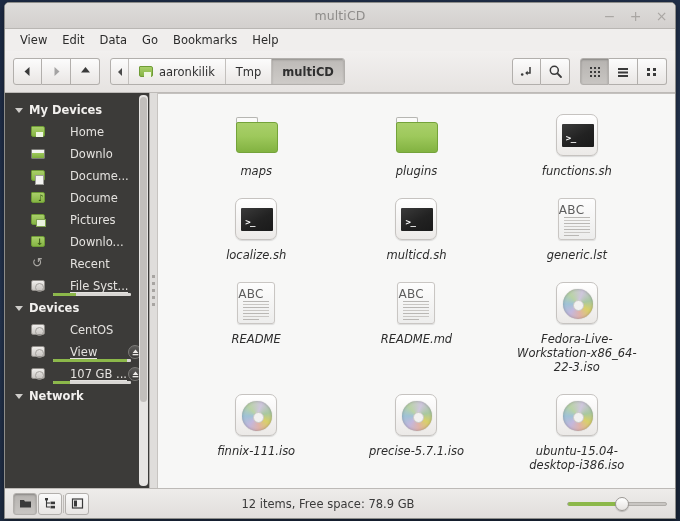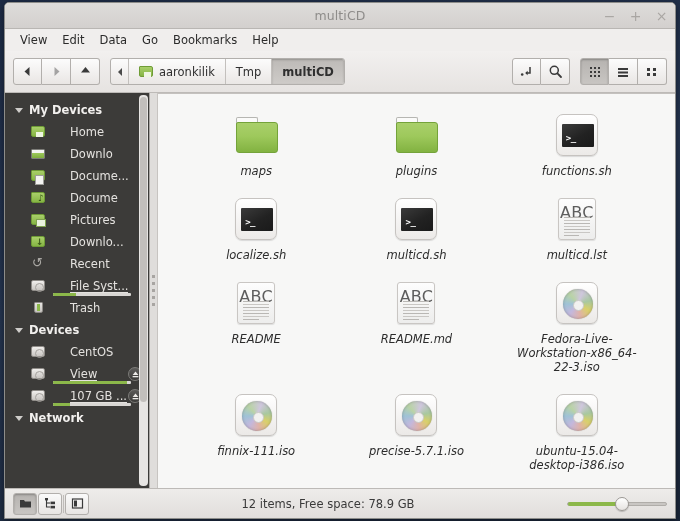--- a/index.html
+++ b/index.html
@@ -316,22 +316,21 @@
     border: 1px solid #c9c6c3;
     border-radius: 3px;
     width: 38px; height: 42px;
     margin: 2px 4px;
     position: relative;
     box-shadow: 0 1px 1px rgba(0,0,0,.10);
   }
   .txt-abc {
     position: absolute;
     top: 4px; left: 0; right: 0;
-    text-align: center;
-    font-size: 16px;
+    font-size: 12px;
     color: #5d5d5d;
     letter-spacing: .3px;
   }
   .txt-lines {
     position: absolute;
     left: 5px; right: 5px; top: 18px;
     display: flex; flex-direction: column; gap: 2px;
   }
   .txt-lines i { display: block; height: 1px; background: #b9b7b4; }
   .txt-lines i:nth-child(2n) { background: #c9c7c4; }
@@ -700,26 +699,20 @@
         </div>
         <div class="sb-item">
           <span class="mini">
               <span class="mini-disk"></span>
             </span>
           <span class="sb-label underline-name">File Syst...</span>
           <span class="usage">
               <i style="width:30%"></i>
             </span>
         </div>
-        <div class="sb-item">
-          <span class="mini">
-              <span class="mini-trash"></span>
-            </span>
-          <span class="sb-label">Trash</span>
-        </div>
 
         <div class="sb-group">
           <span class="tri"></span>
           <span>Devices</span>
         </div>
 
         <div class="sb-item">
           <span class="mini">
               <span class="mini-disk"></span>
             </span>
@@ -812,21 +805,21 @@
               <span class="txt-lines">
                   <i></i>
                   <i></i>
                   <i></i>
                   <i></i>
                   <i></i>
                   <i></i>
                   <i></i>
                 </span>
             </span>
-            <span class="fname">multicd.lst</span>
+            <span class="fname">generic.lst</span>
           </div>
 
           <div class="file">
             <span class="ico txt-ico">
               <span class="txt-abc">ABC</span>
               <span class="txt-lines">
                   <i></i>
                   <i></i>
                   <i></i>
                   <i></i>

